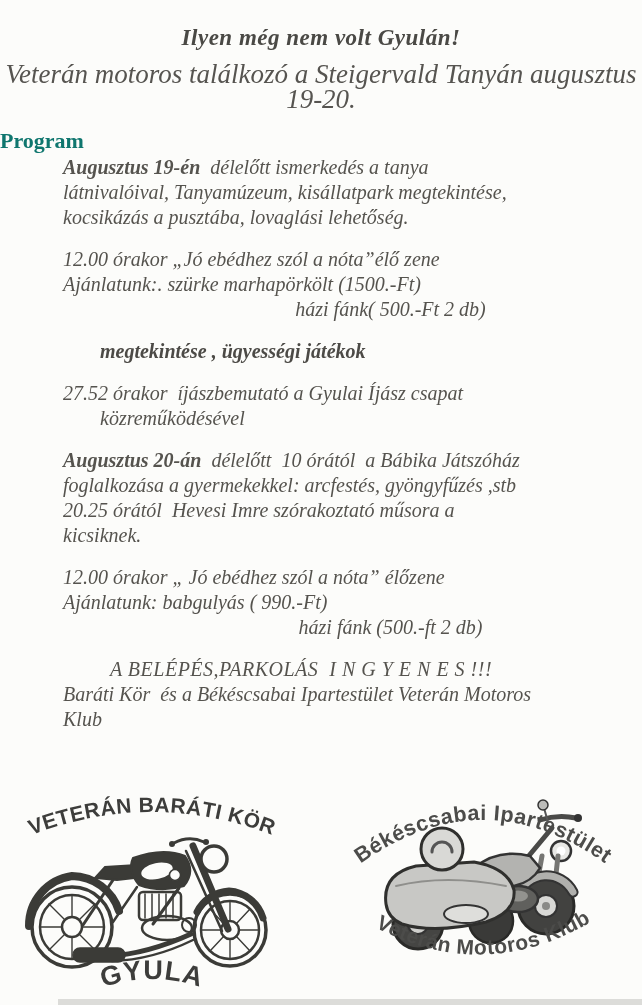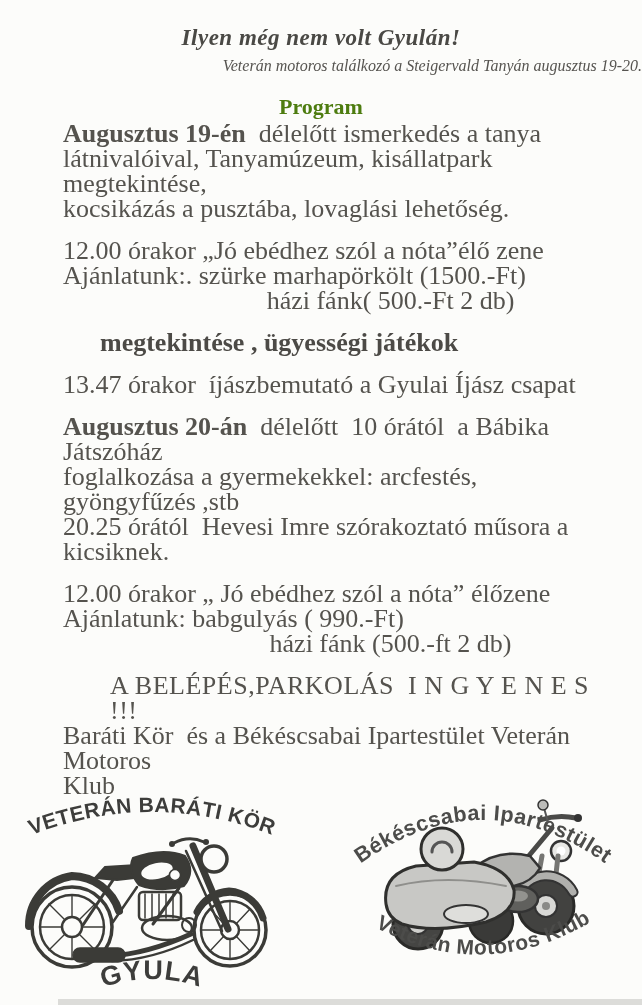--- a/index.html
+++ b/index.html
@@ -13,32 +13,31 @@
     overflow:hidden;
   }
   .title {
     padding-top:24px;
     text-align:center;
     font-size:23px; font-weight:bold; font-style:italic;
     color:#4a4945; line-height:28px;
     letter-spacing:0.5px;
   }
   .subtitle {
-    text-align:right;
-    font-size:16px; font-style:italic;
-    line-height:25px; margin-top:1px;
+    text-align:center;
+    font-size:27px; font-style:italic;
+    line-height:25px; margin-top:10px;
     color:#565450;
   }
   .program-heading {
-    text-align:center;
     font-size:22px; font-weight:bold;
     margin-top:16px; line-height:25px;
-    color:#4d7c0f;
-  }
-  .body-text { padding:0 36px 0 63px; font-size:26px; }
+    color:#0f766e;
+  }
+  .body-text { padding:0 36px 0 63px; font-size:20px;font-style:italic; }
   .para { margin-top:17px; }
   .para.flush { margin-top:2px; }
   .line { line-height:25px; white-space:pre-wrap; }
   .b { font-weight:bold; }
   .bold-para .line { font-weight:bold; color:#4c4a46; }
   .ind-sm { padding-left:37px; }
   .ind-lg { padding-left:112px;text-align:center; }
   .free-line { padding-left:47px; letter-spacing:0.5px; }
   .logo { position:absolute; }
   .logo-left { left:16px; top:772px; }
@@ -69,21 +68,22 @@
       <div class="line">12.00 órakor „Jó ebédhez szól a nóta”élő zene</div>
       <div class="line">Ajánlatunk:. szürke marhapörkölt (1500.-Ft)</div>
       <div class="line ind-lg">házi fánk( 500.-Ft 2 db)</div>
     </div>
 
     <div class="para bold-para">
       <div class="line ind-sm">megtekintése , ügyességi játékok</div>
     </div>
 
     <div class="para">
-      <div class="line">13.47 órakor  íjászbemutató a Gyulai Íjász csapat</div>
+      <div class="line">27.52 órakor  íjászbemutató a Gyulai Íjász csapat</div>
+      <div class="line ind-sm">közreműködésével</div>
     </div>
 
     <div class="para">
       <div class="line"><span class="b">Augusztus 20-án</span><span>  délelőtt  10 órától  a Bábika Játszóház</span></div>
       <div class="line">foglalkozása a gyermekekkel: arcfestés, gyöngyfűzés ,stb</div>
       <div class="line">20.25 órától  Hevesi Imre szórakoztató műsora a</div>
       <div class="line">kicsiknek.</div>
     </div>
 
     <div class="para">

